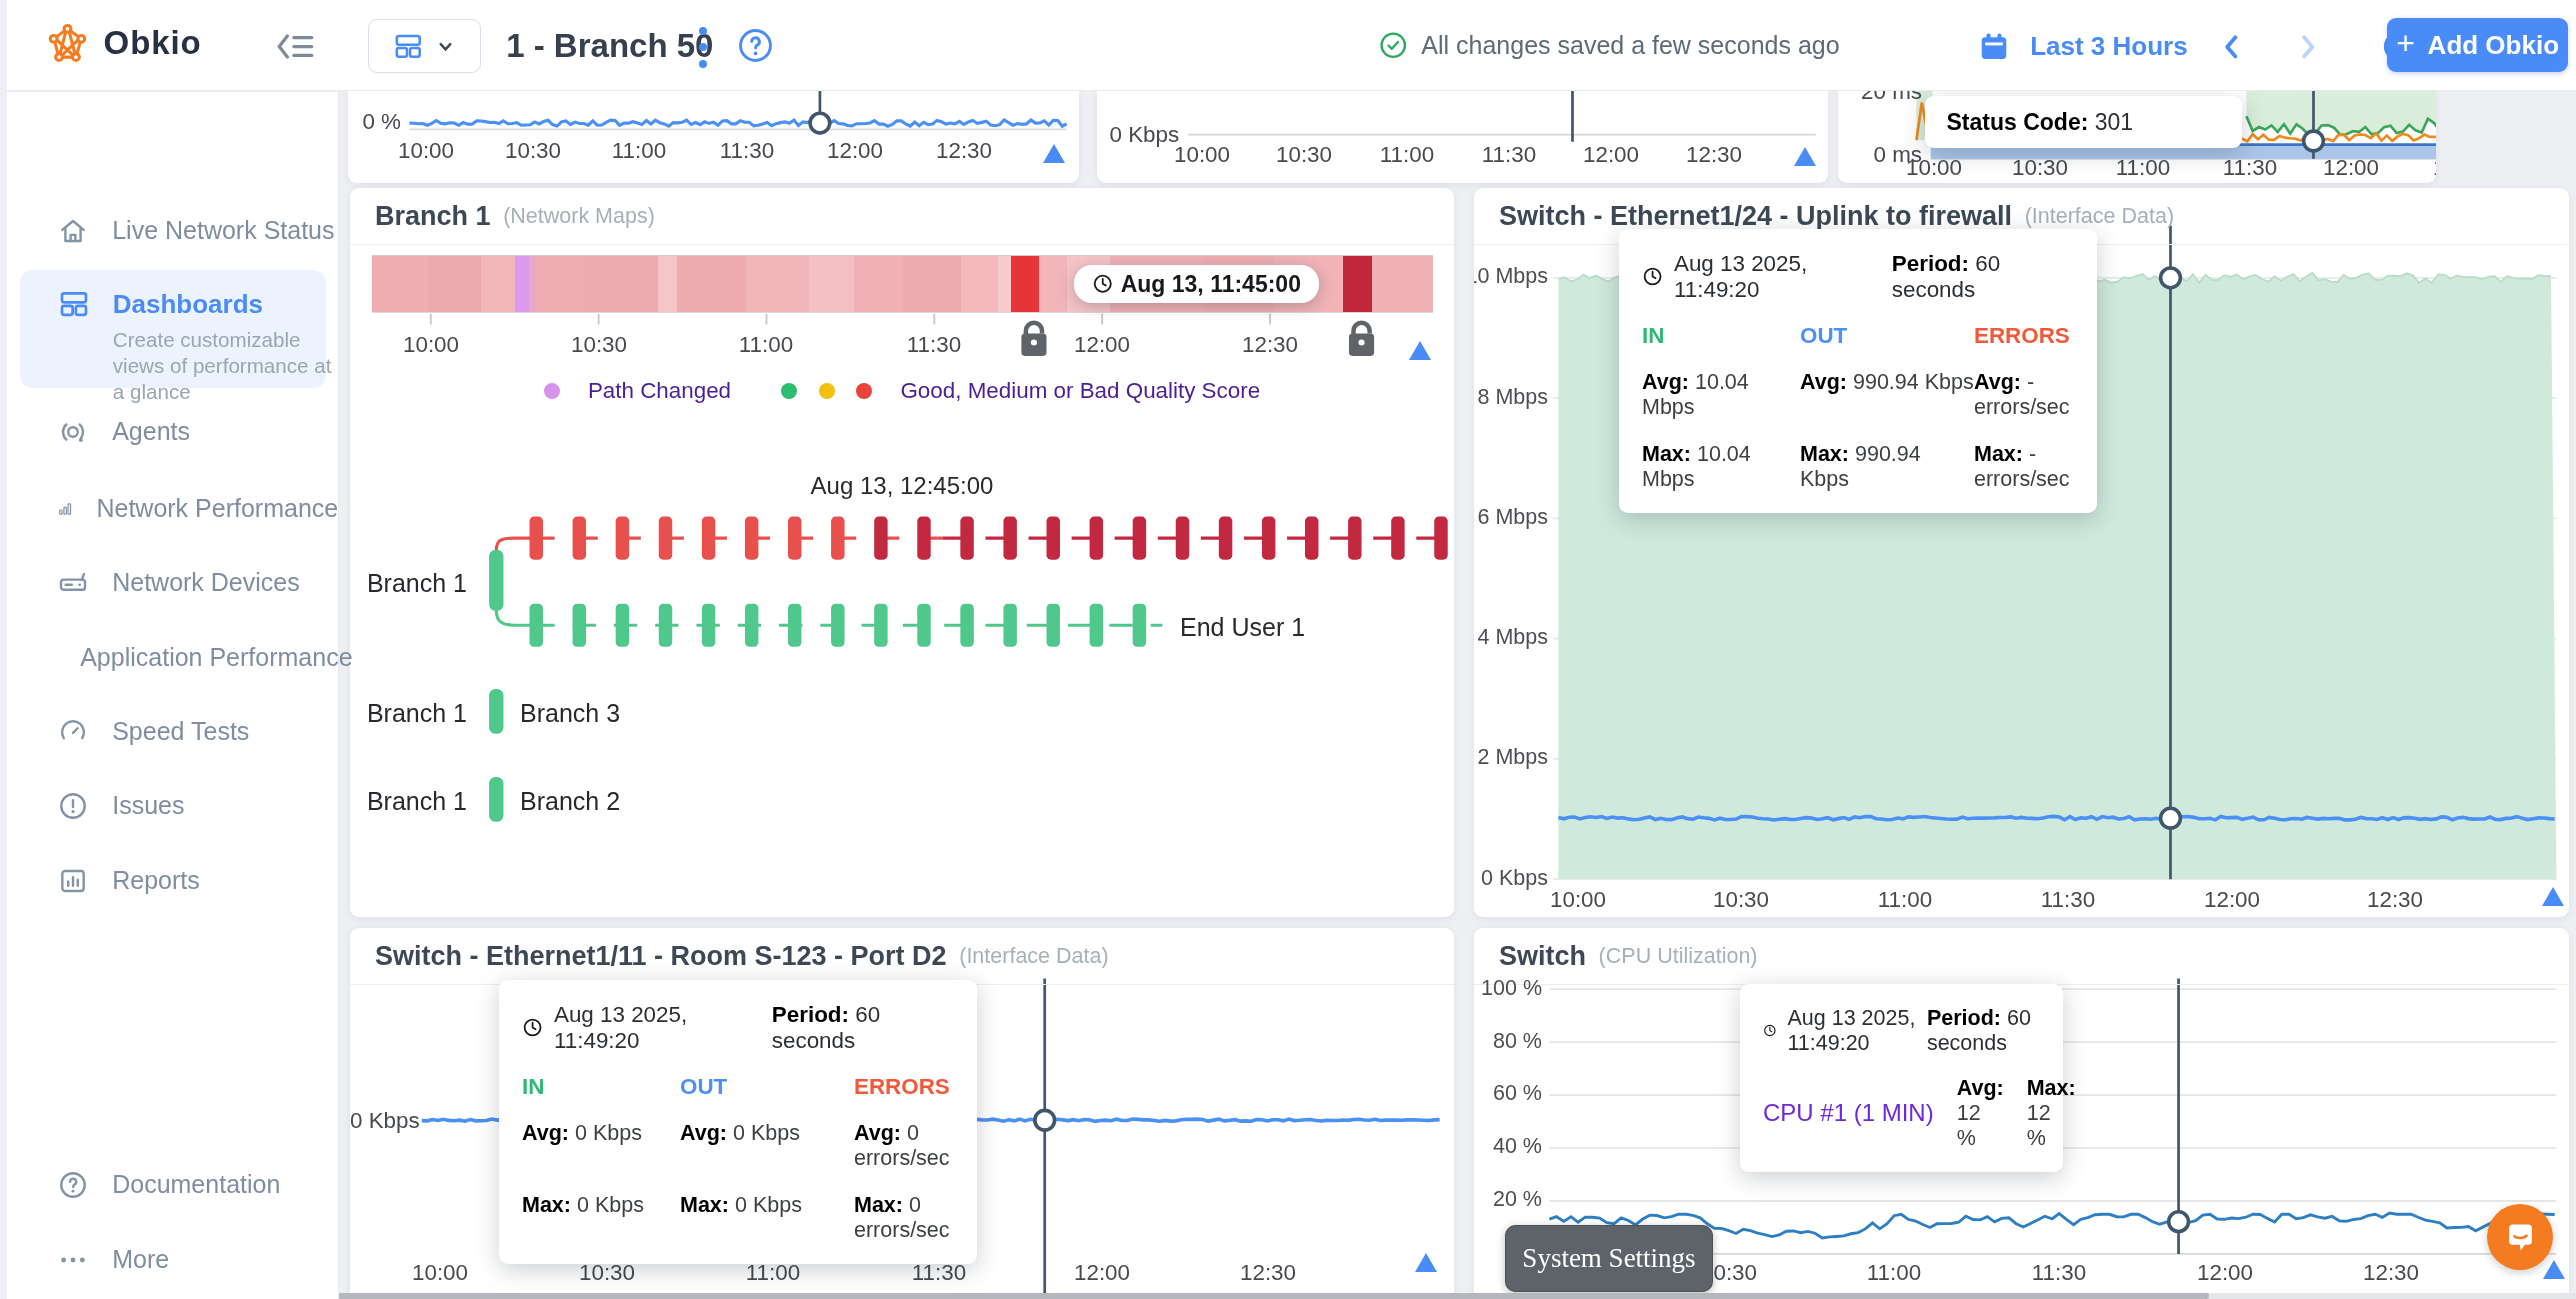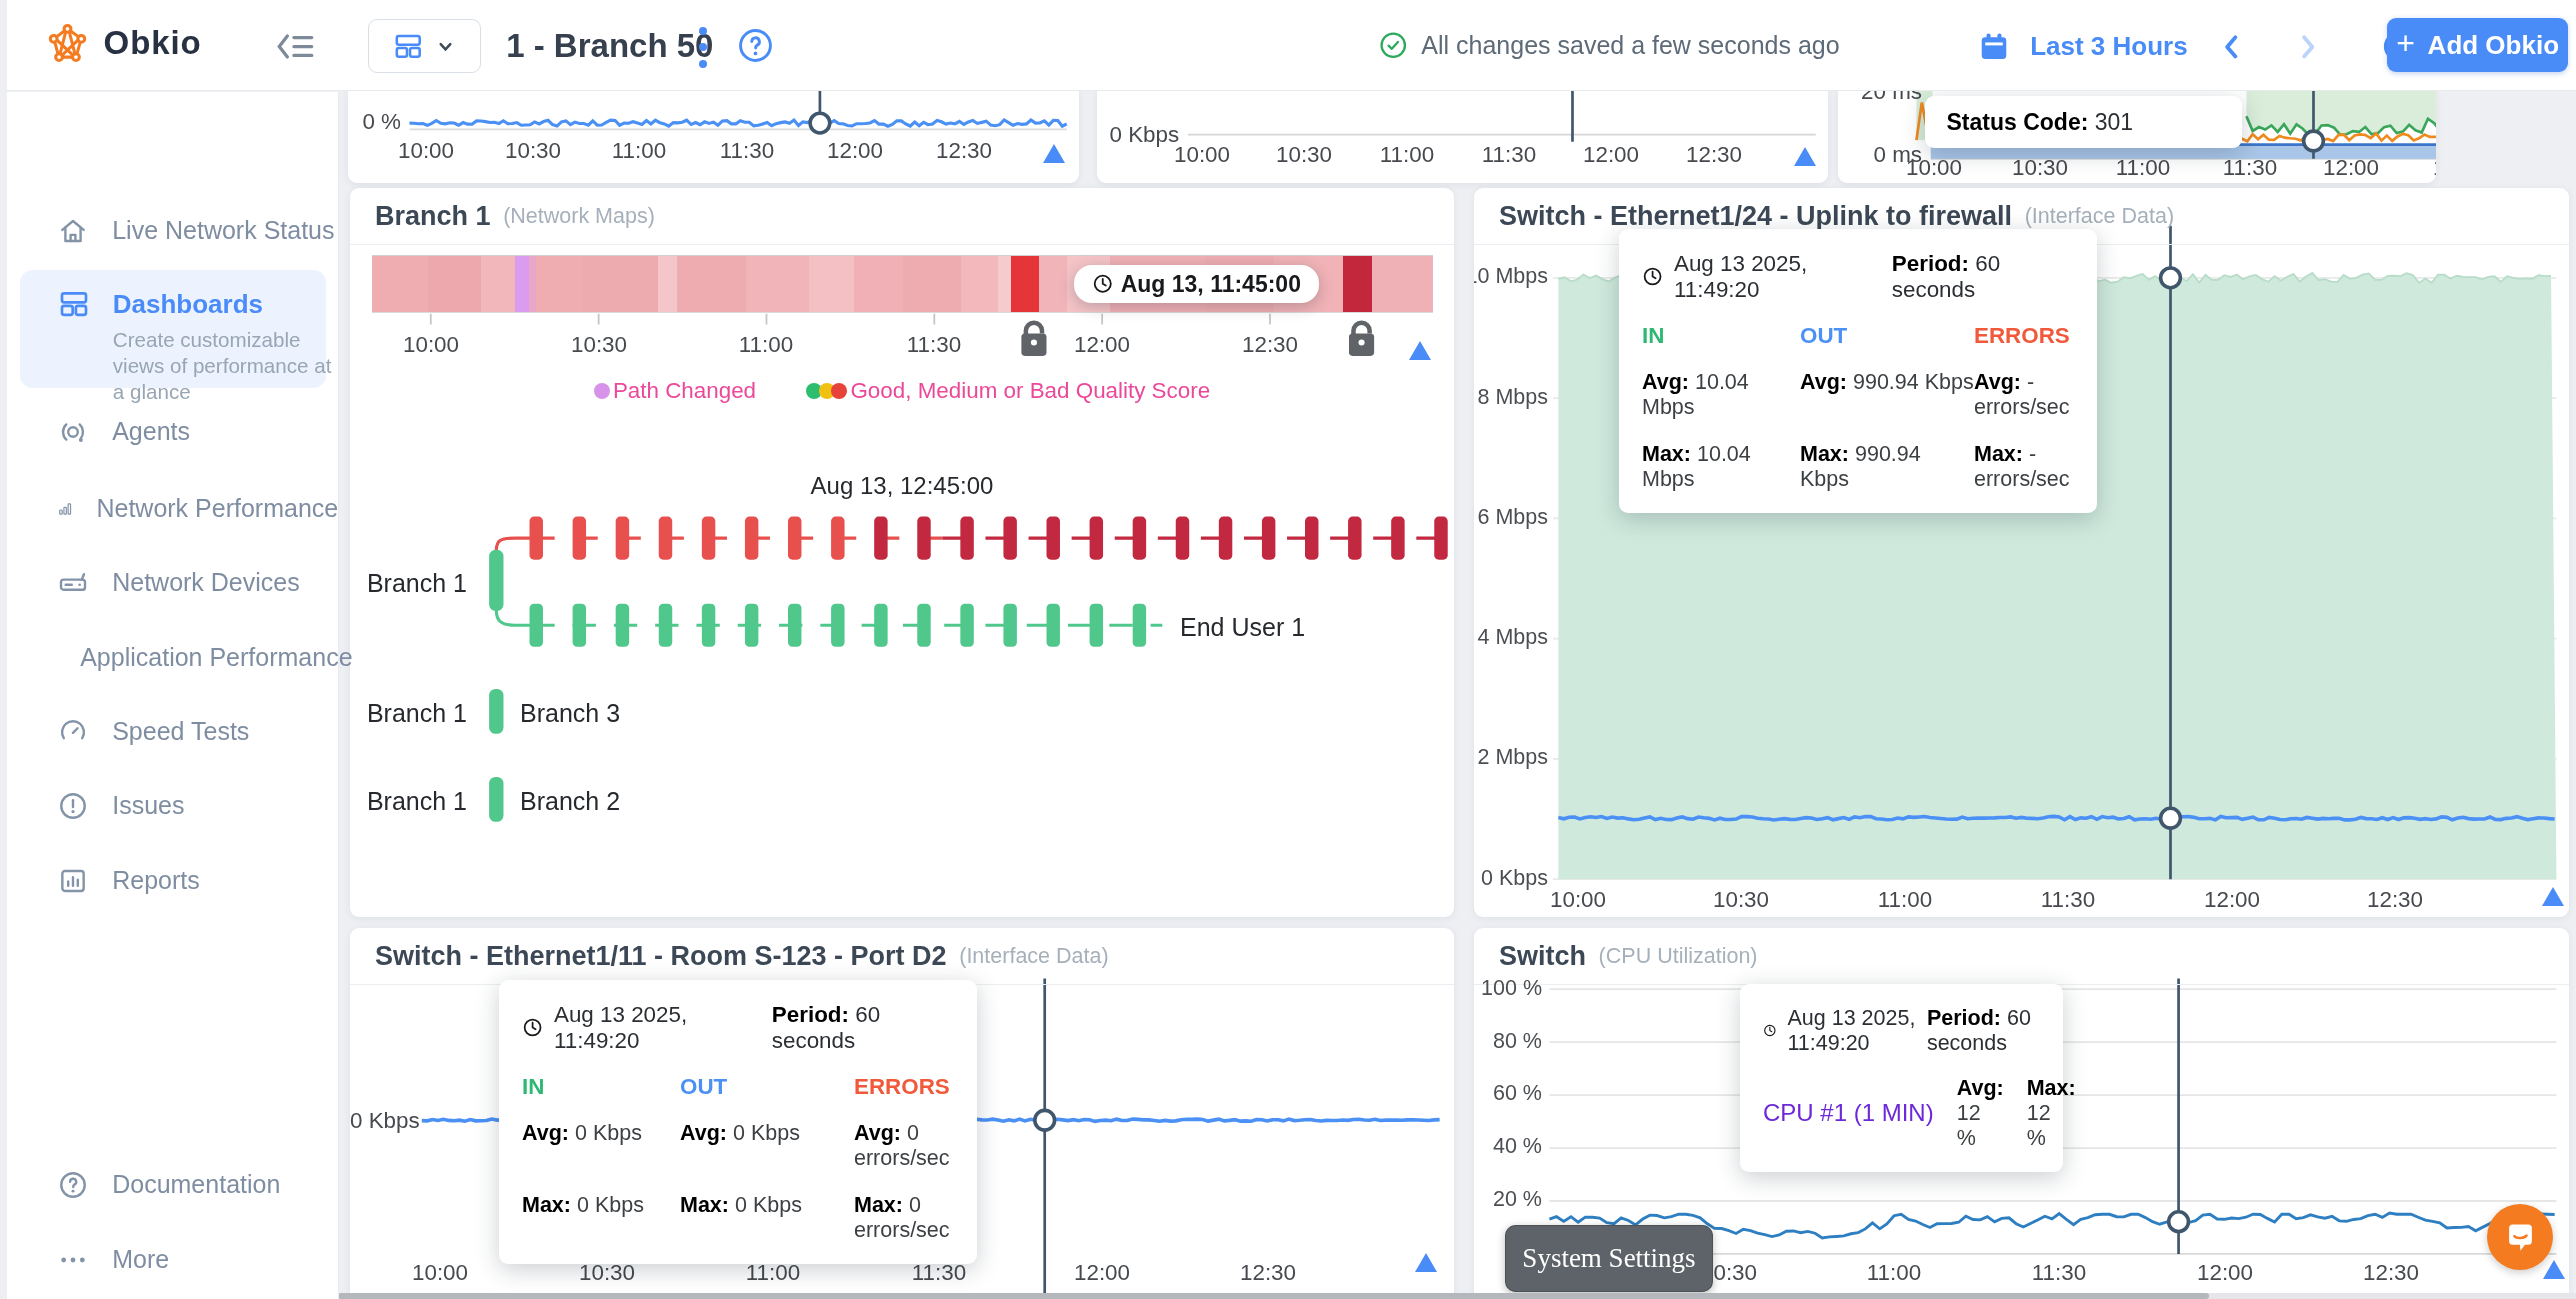--- a/index.html
+++ b/index.html
@@ -49,21 +49,21 @@
   .tt-grid{display:grid;grid-template-columns:158px 174px 1fr;row-gap:21.5px;padding:20px 23px 21.5px 23px;font-size:21.5px;color:#3c4043;}
   .cname{font-weight:700;font-size:22.4px;}
   .cname.in{color:#2eb873;} .cname.out{color:#4a90f5;} .cname.err{color:#f0593a;}
   .cpu-row{display:flex;align-items:center;gap:23px;padding:20px 23px 21.5px 23px;font-size:21.5px;color:#3c4043;}
   .cpu-series{color:#6d28d9;font-weight:400;font-size:24px;white-space:nowrap;}
   .status-tt{display:flex;align-items:center;padding:0 21.5px;font-size:23px;color:#2b2f33;}
   .nm-tt{position:absolute;background:#fff;border-radius:18px;box-shadow:0 3.6px 14.4px rgba(25,35,50,.25);display:flex;align-items:center;gap:7.2px;padding:0 18px;font-size:23px;font-weight:700;color:#17191c;z-index:6;white-space:nowrap;}
   #heatmap{position:absolute;display:flex;overflow:hidden;border-top:1.8px solid #cdd0d3;border-bottom:1.8px solid #d8dadd;z-index:1;cursor:pointer;}
   #heatmap span{display:inline-block;height:100%;}
   .nm-legend{position:absolute;left:0;right:0;display:flex;justify-content:center;gap:50px;z-index:2;}
-  .leg{display:flex;align-items:center;gap:3px;font-size:22.4px;color:#ec4899;}
+  .leg{display:flex;align-items:center;gap:28px;font-size:22.4px;color:#4c1d95;}
   .dot{width:16px;height:16px;border-radius:50%;display:inline-block;}
   .dot.purple{background:#d793ea;} .dot.g{background:#2dbd6e;} .dot.y{background:#f2c011;margin-left:-6.3px;} .dot.r{background:#e8433a;margin-left:-6.3px;}
   .map-time{position:absolute;left:0;right:0;text-align:center;font-size:24px;color:#26292d;z-index:2;}
   .map-label{position:absolute;font-size:25px;color:#26292d;z-index:2;white-space:nowrap;}
   .map-from{width:108px;text-align:right;}
   .sys-tt{position:absolute;background:#5d6368;border:1.8px solid rgba(0,0,0,.18);color:#fff;font-size:27px;border-radius:10.8px;display:flex;align-items:center;justify-content:center;z-index:8;box-shadow:0 2.7px 9px rgba(0,0,0,.25);}
   .sys-tt:after{content:"";position:absolute;left:50%;bottom:-18px;transform:translateX(-50%);border:10.8px solid transparent;border-top:10.8px solid #5d6368;border-bottom:none;width:10.8px;}
   #chat-bubble{position:absolute;left:2487px;top:1204px;width:66px;height:66px;border-radius:50%;background:#f47b20;z-index:20;display:flex;align-items:center;justify-content:center;box-shadow:0 2.7px 9px rgba(0,0,0,.2);cursor:pointer;}
   #scroll-track{position:absolute;left:338px;right:0;top:1293px;height:6.3px;background:#e4e6e9;z-index:15;}
   #scroll-thumb{position:absolute;left:0;width:1871px;height:6.3px;border-radius:3.6px;background:#b4b8bd;cursor:pointer;}

